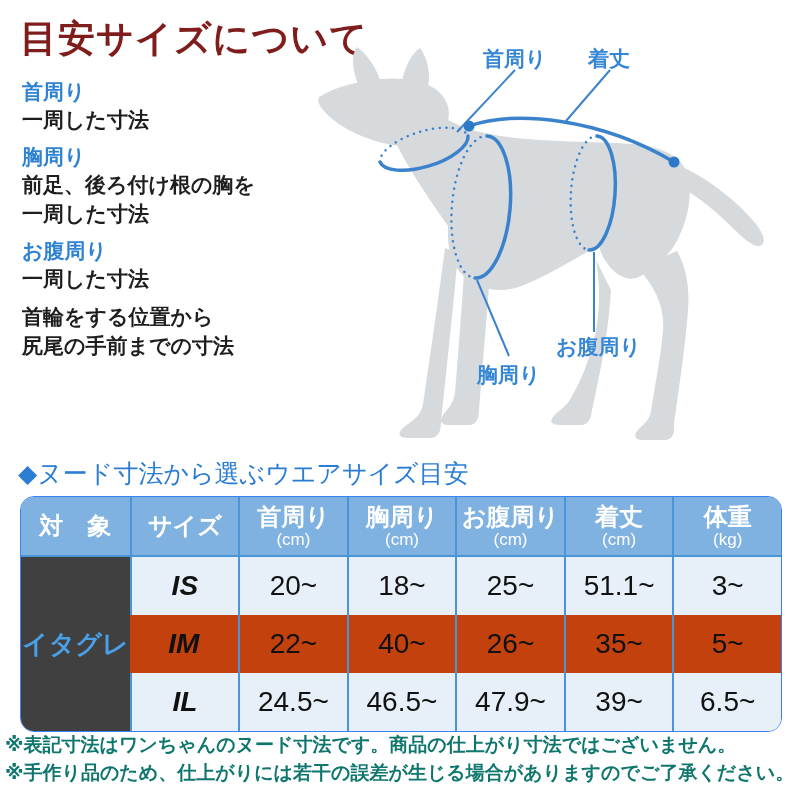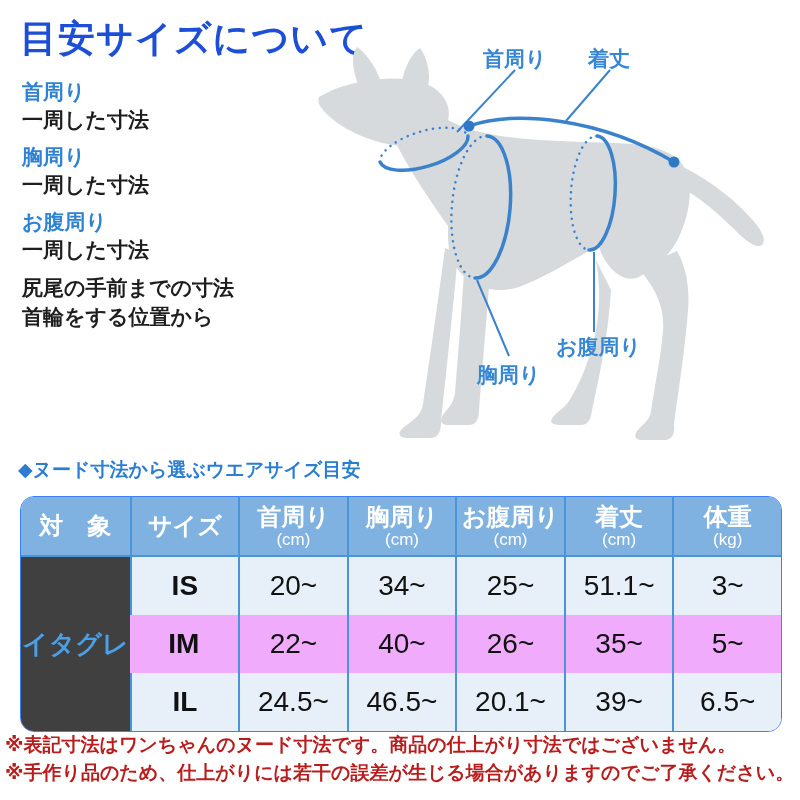--- a/index.html
+++ b/index.html
@@ -6,21 +6,21 @@
   html,body { width:800px; height:800px; }
   body {
     font-family:"Liberation Sans","DejaVu Sans",sans-serif;
     background:#ffffff; position:relative; overflow:hidden;
   }
   .abs { position:absolute; }
 
   
   .page-title {
     left:20px; top:14px;
-    font-size:37px; font-weight:bold; color:#1d4ed8; letter-spacing:1px;
+    font-size:37px; font-weight:bold; color:#7f1d1d; letter-spacing:1px;
     white-space:nowrap;
   }
 
   
   .measure-list { left:22px; top:78px; width:300px; }
   .measure-item { margin-bottom:9px; }
   .measure-label {
     font-size:21px; font-weight:bold; color:#2e82d4; line-height:27px;
     white-space:nowrap;
   }
@@ -37,21 +37,21 @@
     white-space:nowrap;
   }
   .lbl-neck   { left:183px; top:5px; }
   .lbl-length { left:288px; top:5px; }
   .lbl-chest  { left:177px; top:321px; }
   .lbl-belly  { left:256px; top:293px; }
 
   
   .section-title {
     left:18px; top:457px;
-    font-size:19px; font-weight:bold; color:#2b7dd2; white-space:nowrap;
+    font-size:25px; font-weight:normal; color:#2b7dd2; white-space:nowrap;
   }
 
   
   .table-wrap {
     left:20px; top:496px; width:762px;
     border:1px solid #3b82f6; border-radius:14px; overflow:hidden;
     background:#ffffff;
   }
   table.size-table {
     width:100%; table-layout:fixed; border-collapse:separate; border-spacing:0;
@@ -61,59 +61,60 @@
     vertical-align:middle; border-bottom:2px solid #4a94d8; font-weight:bold;
   }
   .size-table th:not(:first-child),
   .size-table td:not(:first-child) { border-left:2px solid #4a94d8; }
   .size-table tr.r2 td:first-child + td,
   .size-table tr.r3 td:first-child { border-left:2px solid #4a94d8; }
   .h-title { font-size:24px; line-height:26px; font-weight:bold; }
   .h-unit  { font-size:17px; line-height:19px; font-weight:normal; }
   .size-table td {
     height:58px; text-align:center; vertical-align:middle;
-    font-size:28px; color:#111111; background:#f0abfc;
-  }
-  .size-table td.size-cell { font-weight:bold; }
+    font-size:28px; color:#111111; background:#c2410c;
+  }
+  .size-table td.size-cell { font-weight:bold;font-style:italic; }
   .size-table tr.alt td.size-cell,
   .size-table tr.alt td.val-cell { background:#e7f0f9; }
   .size-table td.target-cell {
     background:#404040; color:#4aa0e8; font-size:26px; font-weight:bold;
   }
 
   
   .notes { left:5px; top:731px; width:795px; }
   .note-line {
-    font-size:19px; font-weight:bold; color:#b91c1c; line-height:28px;
+    font-size:19px; font-weight:bold; color:#0f766e; line-height:28px;
     white-space:nowrap;
   }
 </style>
 </head>
 <body>
 
 <div>
 
   <div class="abs page-title">目安サイズについて</div>
 
   <div class="abs measure-list">
     <div class="measure-item">
       <div class="measure-label">首周り</div>
       <div class="measure-line">一周した寸法</div>
     </div>
     <div class="measure-item">
       <div class="measure-label">胸周り</div>
+      <div class="measure-line">前足、後ろ付け根の胸を</div>
       <div class="measure-line">一周した寸法</div>
     </div>
     <div class="measure-item">
       <div class="measure-label">お腹周り</div>
       <div class="measure-line">一周した寸法</div>
     </div>
     <div class="measure-item">
+      <div class="measure-line">首輪をする位置から</div>
       <div class="measure-line">尻尾の手前までの寸法</div>
-      <div class="measure-line">首輪をする位置から</div>
     </div>
   </div>
 
   <div class="abs illustration">
     <svg width="500" height="430" viewBox="0 0 500 430">
       <g fill="#d7dadd">
         <path d="M 172 90 C 225 104, 280 100, 332 104 C 356 106, 380 113, 387 133 C 393 152, 389 176, 378 199 C 369 216, 355 229, 339 237 C 321 245, 303 223, 299 206 C 281 214, 249 236, 219 247 C 194 255, 166 247, 153 222 C 143 201, 149 157, 160 125 C 164 112, 167 98, 172 90 Z"></path>
         <path d="M 80 50 C 118 66, 154 82, 172 92 C 169 122, 164 162, 160 202 C 129 161, 99 114, 87 84 C 82 71, 79 59, 80 50 Z"></path>
         <path d="M 19 57 C 37 46, 59 41, 81 39 C 100 37, 121 40, 134 48 C 147 57, 151 69, 148 81 C 144 96, 129 105, 110 106 C 83 107, 50 94, 31 78 C 23 71, 16 63, 19 57 Z"></path>
         <path d="M 58 44 C 52 29, 51 14, 57 7 C 66 13, 77 28, 81 43 C 73 46, 65 46, 58 44 Z"></path>
@@ -180,38 +181,38 @@
             <div class="h-title">体重</div>
             <div class="h-unit">(kg)</div>
           </th>
         </tr>
       </thead>
       <tbody>
         <tr class="alt r1">
           <td class="target-cell" rowspan="3">イタグレ</td>
           <td class="size-cell">IS</td>
           <td class="val-cell">20~</td>
-          <td class="val-cell">34~</td>
+          <td class="val-cell">18~</td>
           <td class="val-cell">25~</td>
           <td class="val-cell">51.1~</td>
           <td class="val-cell">3~</td>
         </tr>
         <tr class="r2">
           <td class="size-cell">IM</td>
           <td class="val-cell">22~</td>
           <td class="val-cell">40~</td>
           <td class="val-cell">26~</td>
           <td class="val-cell">35~</td>
           <td class="val-cell">5~</td>
         </tr>
         <tr class="alt r3">
           <td class="size-cell">IL</td>
           <td class="val-cell">24.5~</td>
           <td class="val-cell">46.5~</td>
-          <td class="val-cell">20.1~</td>
+          <td class="val-cell">47.9~</td>
           <td class="val-cell">39~</td>
           <td class="val-cell">6.5~</td>
         </tr>
       </tbody>
     </table>
   </div>
 
   <div class="abs notes">
     <div class="note-line">※表記寸法はワンちゃんのヌード寸法です。商品の仕上がり寸法ではございません。</div>
     <div class="note-line">※手作り品のため、仕上がりには若干の誤差が生じる場合がありますのでご了承ください。</div>

